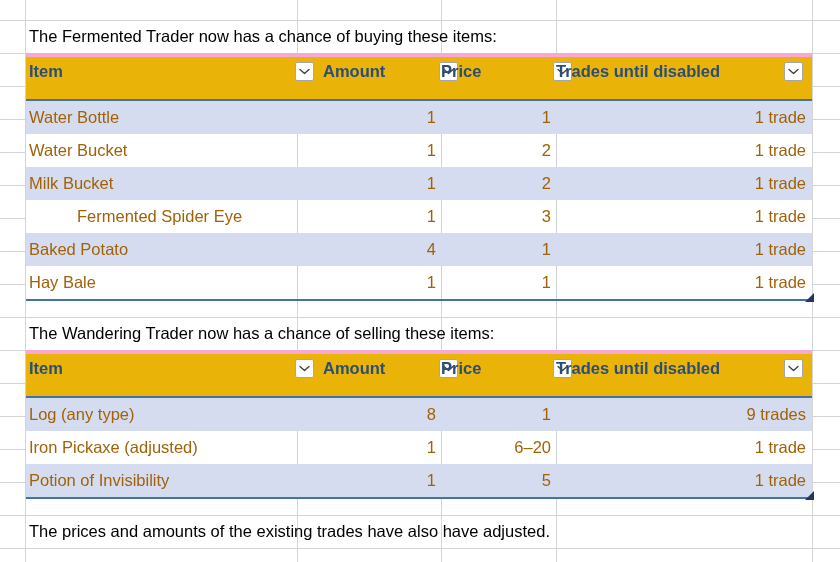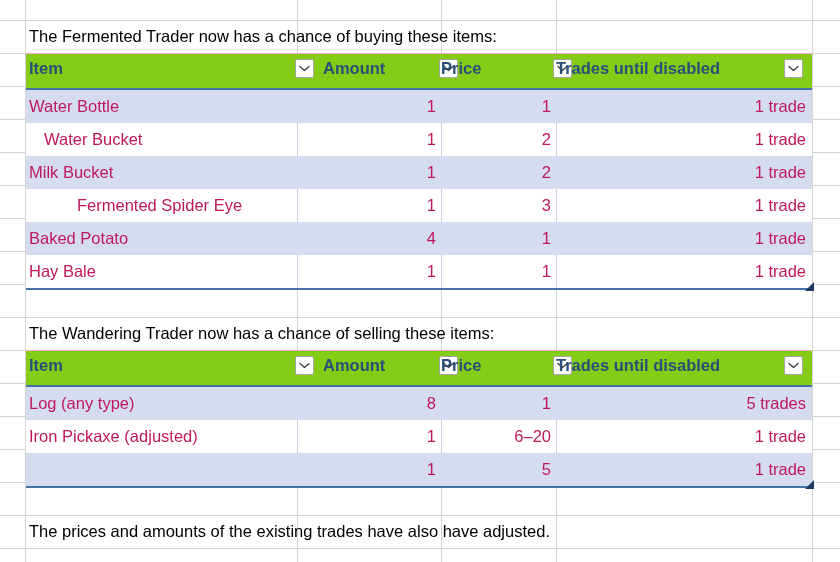--- a/index.html
+++ b/index.html
@@ -53,23 +53,23 @@
   
   .xl-table {
     position: absolute;
     left: 26px;
     width: 786px;
     background: transparent;
   }
 
   .xl-header-row {
     position: relative;
-    height: 37px;
-    background: #84cc16;
-    border-top: 1px solid #f9a8d4;
+    height: 48px;
+    background: #eab308;
+    border-top: 4px solid #f9a8d4;
     border-bottom: 2px solid #4472A8;
     box-sizing: border-box;
   }
 
   .xl-hcell {
     position: absolute;
     top: 0;
     height: 29px;
     display: flex;
     align-items: center;
@@ -109,21 +109,21 @@
   .xl-row.band { background: #D6DCEF; }
   .xl-row.plain { background: #FFFFFF; }
 
   .xl-cell {
     position: absolute;
     top: 0;
     height: 33px;
     display: flex;
     align-items: center;
     font-size: 16.5px;
-    color: #be185d;
+    color: #a16207;
     white-space: nowrap;
     box-sizing: border-box;
     line-height: 1;
   }
   .xl-cell.num { justify-content: flex-end; }
   .xl-cell.txt { justify-content: flex-start; }
 
   
   .xl-row.plain .colsep {
     position: absolute;
@@ -226,21 +226,21 @@
       <div class="xl-cell txt" style="left:3px;   width:266px;">Water Bottle</div>
       <div class="xl-cell num" style="left:271px; width:139px;">1</div>
       <div class="xl-cell num" style="left:415px; width:110px;">1</div>
       <div class="xl-cell num" style="left:530px; width:250px;">1 trade</div>
     </div>
 
     <div class="xl-row plain">
       <div class="colsep" style="left:271px;"></div>
       <div class="colsep" style="left:415px;"></div>
       <div class="colsep" style="left:530px;"></div>
-      <div class="xl-cell txt" style="left:18px;   width:266px;">Water Bucket</div>
+      <div class="xl-cell txt" style="left:3px;   width:266px;">Water Bucket</div>
       <div class="xl-cell num" style="left:271px; width:139px;">1</div>
       <div class="xl-cell num" style="left:415px; width:110px;">2</div>
       <div class="xl-cell num" style="left:530px; width:250px;">1 trade</div>
     </div>
 
     <div class="xl-row band">
       <div class="xl-cell txt" style="left:3px;   width:266px;">Milk Bucket</div>
       <div class="xl-cell num" style="left:271px; width:139px;">1</div>
       <div class="xl-cell num" style="left:415px; width:110px;">2</div>
       <div class="xl-cell num" style="left:530px; width:250px;">1 trade</div>
@@ -317,34 +317,35 @@
         <svg width="11" height="7" viewBox="0 0 11 7">
           <path d="M1 1.4 L5.5 5.6 L10 1.4" fill="none" stroke="#404040" stroke-width="1.3" stroke-linecap="round" stroke-linejoin="round"></path>
         </svg>
       </div>
     </div>
 
     <div class="xl-row band">
       <div class="xl-cell txt" style="left:3px;   width:266px;">Log (any type)</div>
       <div class="xl-cell num" style="left:271px; width:139px;">8</div>
       <div class="xl-cell num" style="left:415px; width:110px;">1</div>
-      <div class="xl-cell num" style="left:530px; width:250px;">5 trades</div>
+      <div class="xl-cell num" style="left:530px; width:250px;">9 trades</div>
     </div>
 
     <div class="xl-row plain">
       <div class="colsep" style="left:271px;"></div>
       <div class="colsep" style="left:415px;"></div>
       <div class="colsep" style="left:530px;"></div>
       <div class="xl-cell txt" style="left:3px;   width:266px;">Iron Pickaxe (adjusted)</div>
       <div class="xl-cell num" style="left:271px; width:139px;">1</div>
       <div class="xl-cell num" style="left:415px; width:110px;">6–20</div>
       <div class="xl-cell num" style="left:530px; width:250px;">1 trade</div>
     </div>
 
     <div class="xl-row band">
+      <div class="xl-cell txt" style="left:3px;   width:266px;">Potion of Invisibility</div>
       <div class="xl-cell num" style="left:271px; width:139px;">1</div>
       <div class="xl-cell num" style="left:415px; width:110px;">5</div>
       <div class="xl-cell num" style="left:530px; width:250px;">1 trade</div>
     </div>
 
     <div class="xl-table-bottom">
       <div class="resize-handle"></div>
     </div>
   </div>
 

